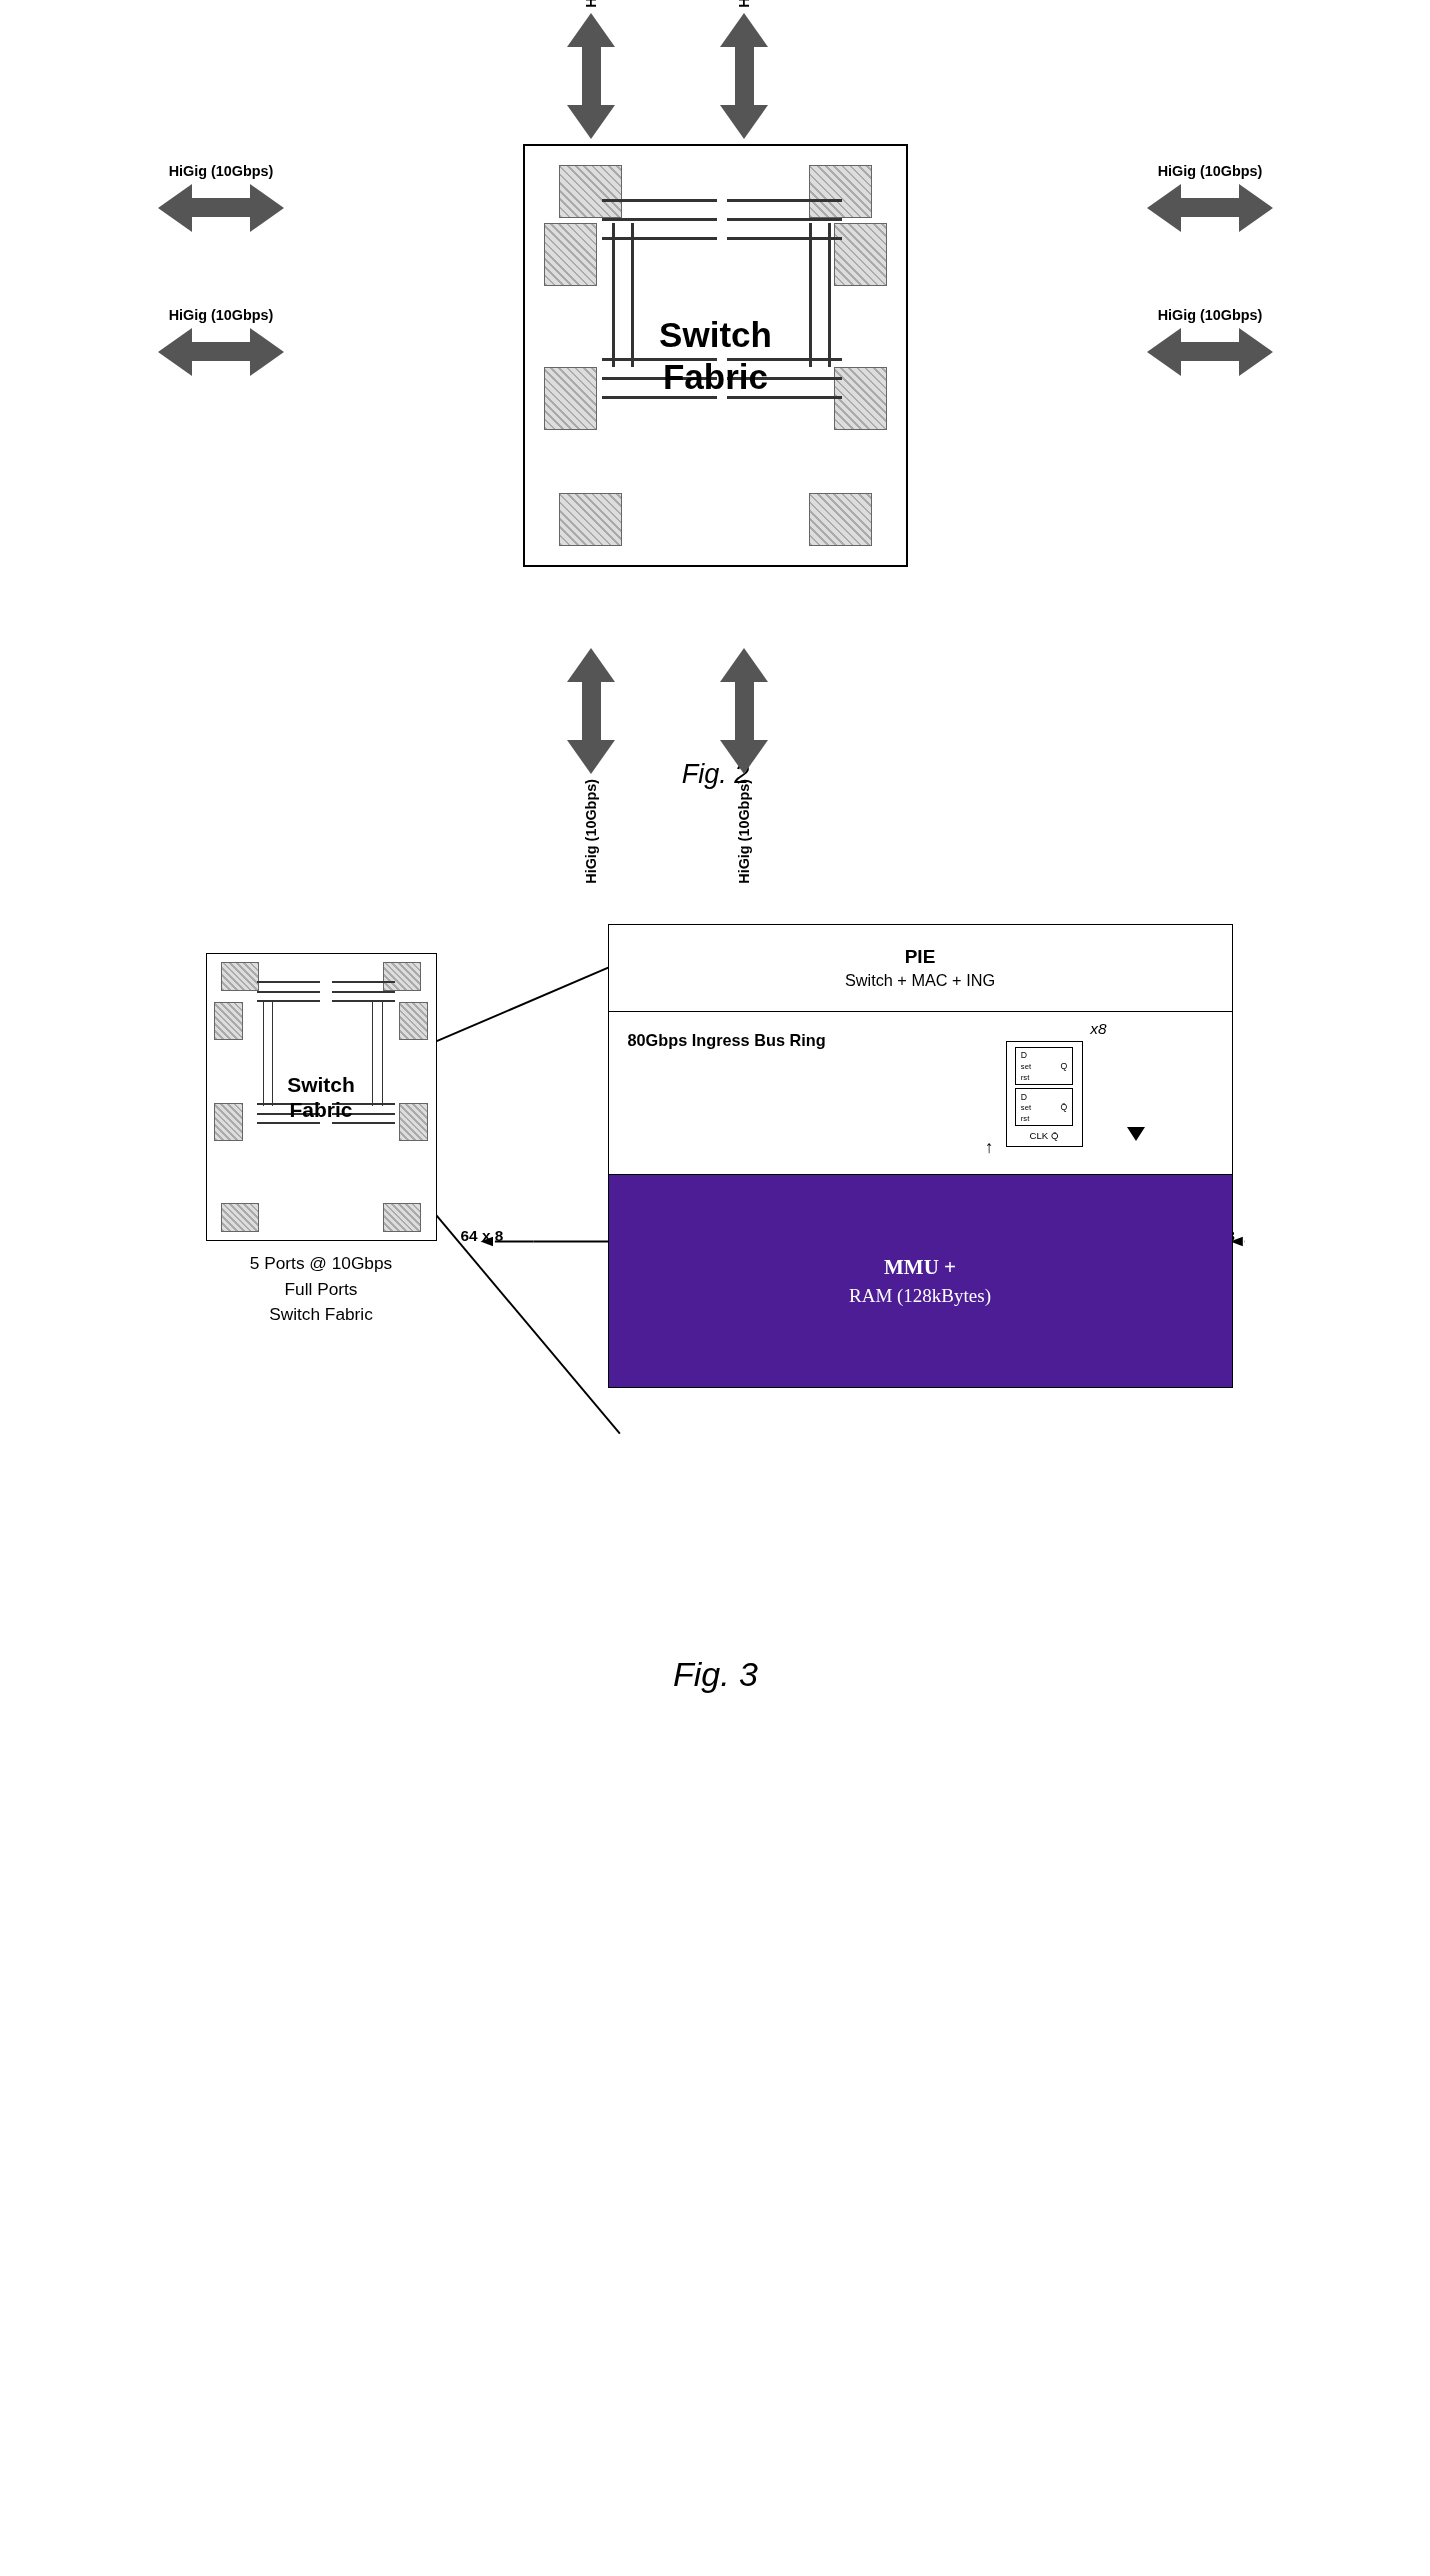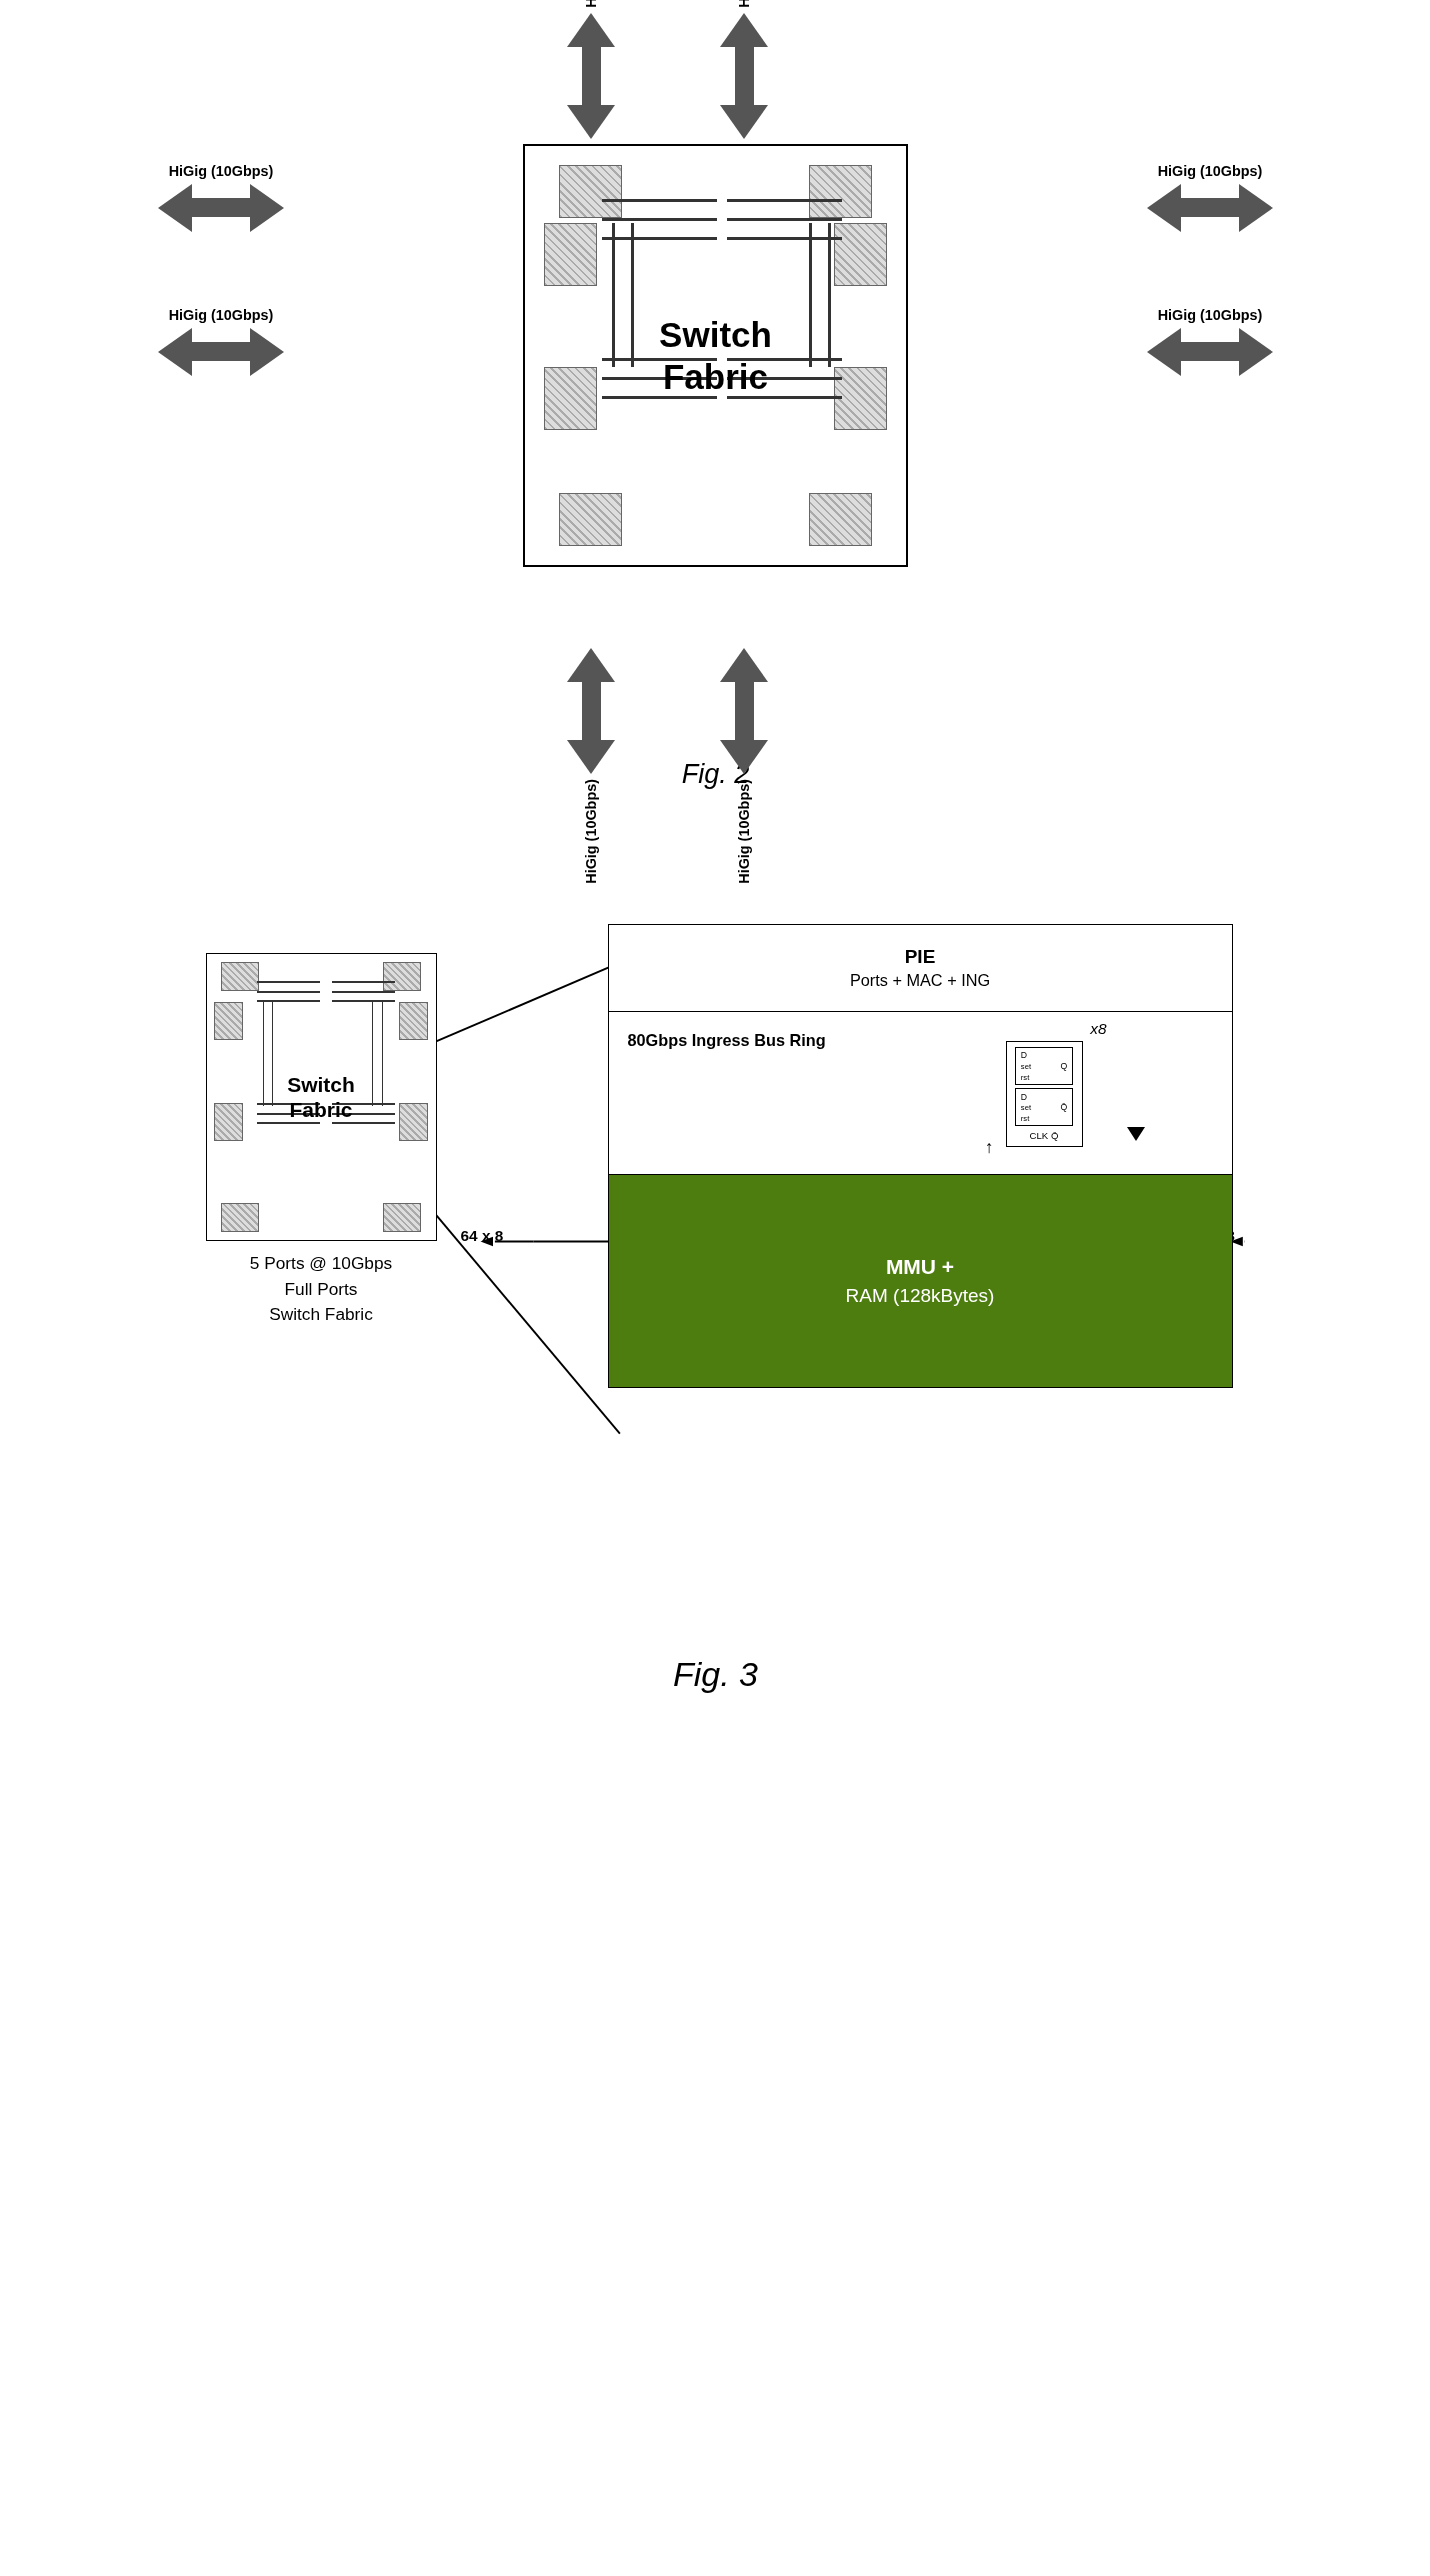--- a/index.html
+++ b/index.html
@@ -360,25 +360,26 @@
       text-align: center;
       padding: 9.6px;
       background: #fff;
     }
 
     .pie-row-last {
       border-bottom: none;
     }
 
     .pie-row-mmu {
-      background: #4d7c0f;
+      background: #4c1d95;
       color: #fff;
       flex: 1;
       flex-direction: column;
       font-size: 19px;
+      font-family: Liberation Serif, serif;
     }
 
     .pie-row-bus {
       position: relative;
       height: 163px;
       border-bottom: 1.9px solid #000;
       background: #fff;
     }
 
     .bus-ring-label {
@@ -638,21 +639,21 @@
         </div>
       </div>
 
       <div style="position:absolute; left:274px; top:322px; font-size:15.4px; font-weight:bold;">64 x 8</div>
       <div style="position:absolute; right:9.6px; top:322px; font-size:15.4px; font-weight:bold;">64 x 8</div>
 
       <div class="pie-block">
 
         <div class="pie-row" style="height:87px; flex-direction:column; gap:3.8px;">
           <div style="font-size:19px; font-weight:bold;">PIE</div>
-          <div style="font-size:16.3px;">Ports + MAC + ING</div>
+          <div style="font-size:16.3px;">Switch + MAC + ING</div>
         </div>
 
 
         <div class="pie-row-bus">
           <span class="bus-ring-label">80Gbps Ingress Bus Ring</span>
           <span class="x8-label">x8</span>
 
           <div class="ff-outer-box">
 
             <div class="ff-box">

